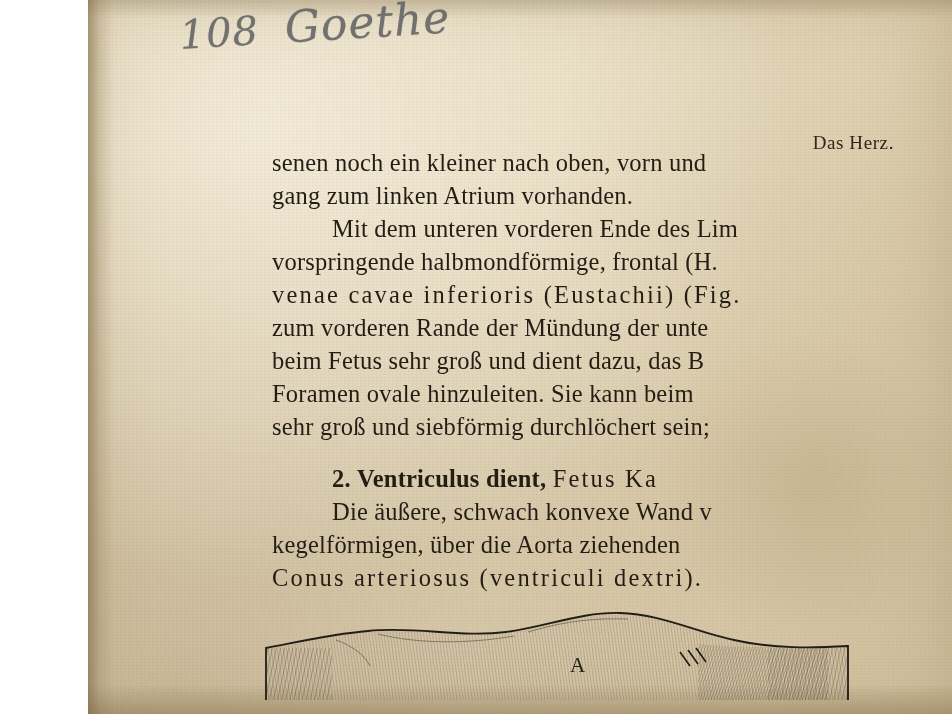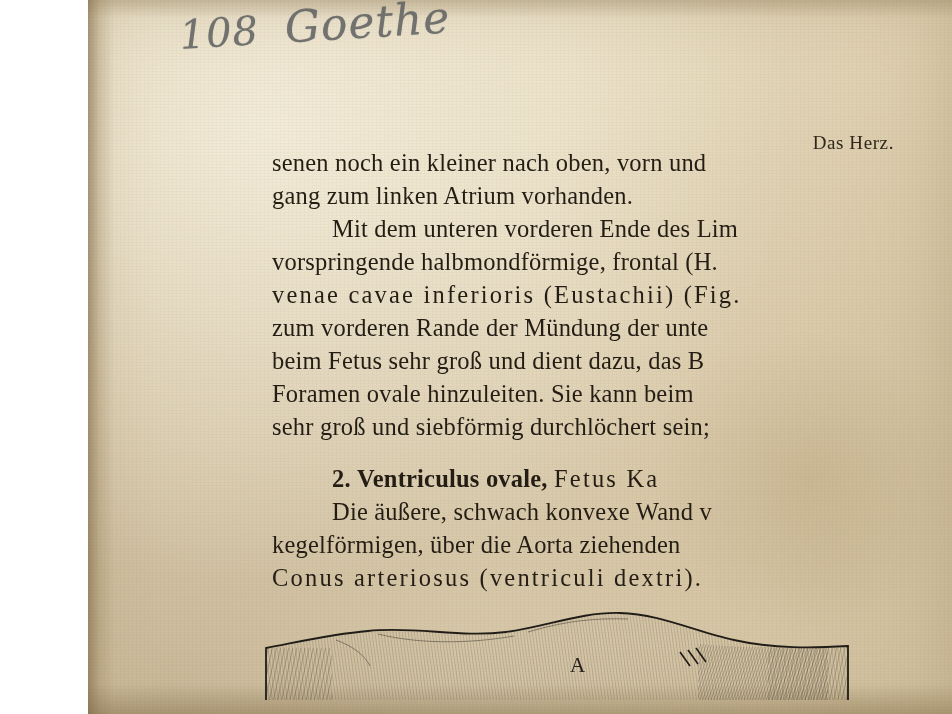--- a/index.html
+++ b/index.html
@@ -174,21 +174,21 @@
       <div class="line indent">Mit dem unteren vorderen Ende des Lim</div>
       <div class="line">vorspringende halbmondförmige, frontal (H.</div>
       <div class="line spaced">venae cavae inferioris (Eustachii) (Fig.</div>
       <div class="line">zum vorderen Rande der Mündung der unte</div>
       <div class="line">beim Fetus sehr groß und dient dazu, das B</div>
       <div class="line">Foramen ovale hinzuleiten.  Sie kann beim</div>
       <div class="line">sehr groß und siebförmig durchlöchert sein;</div>
 
       <div class="lh-gap"></div>
 
-      <div class="line indent"><span class="bold">2.</span> <span class="bold">Ventriculus ovale,</span> <span class="spaced">Fetus Ka</span></div>
+      <div class="line indent"><span class="bold">2.</span> <span class="bold">Ventriculus dient,</span> <span class="spaced">Fetus Ka</span></div>
 
       <div class="line indent">Die äußere, schwach konvexe Wand v</div>
       <div class="line">kegelförmigen, über die Aorta ziehenden</div>
       <div class="line spaced">Conus arteriosus (ventriculi dextri).</div>
     </div>
 
     <div id="figure">
       <svg width="700" height="110" viewBox="0 0 700 110">
         <defs>
           <pattern id="hatch" width="4" height="4" patternUnits="userSpaceOnUse" patternTransform="rotate(12)">

